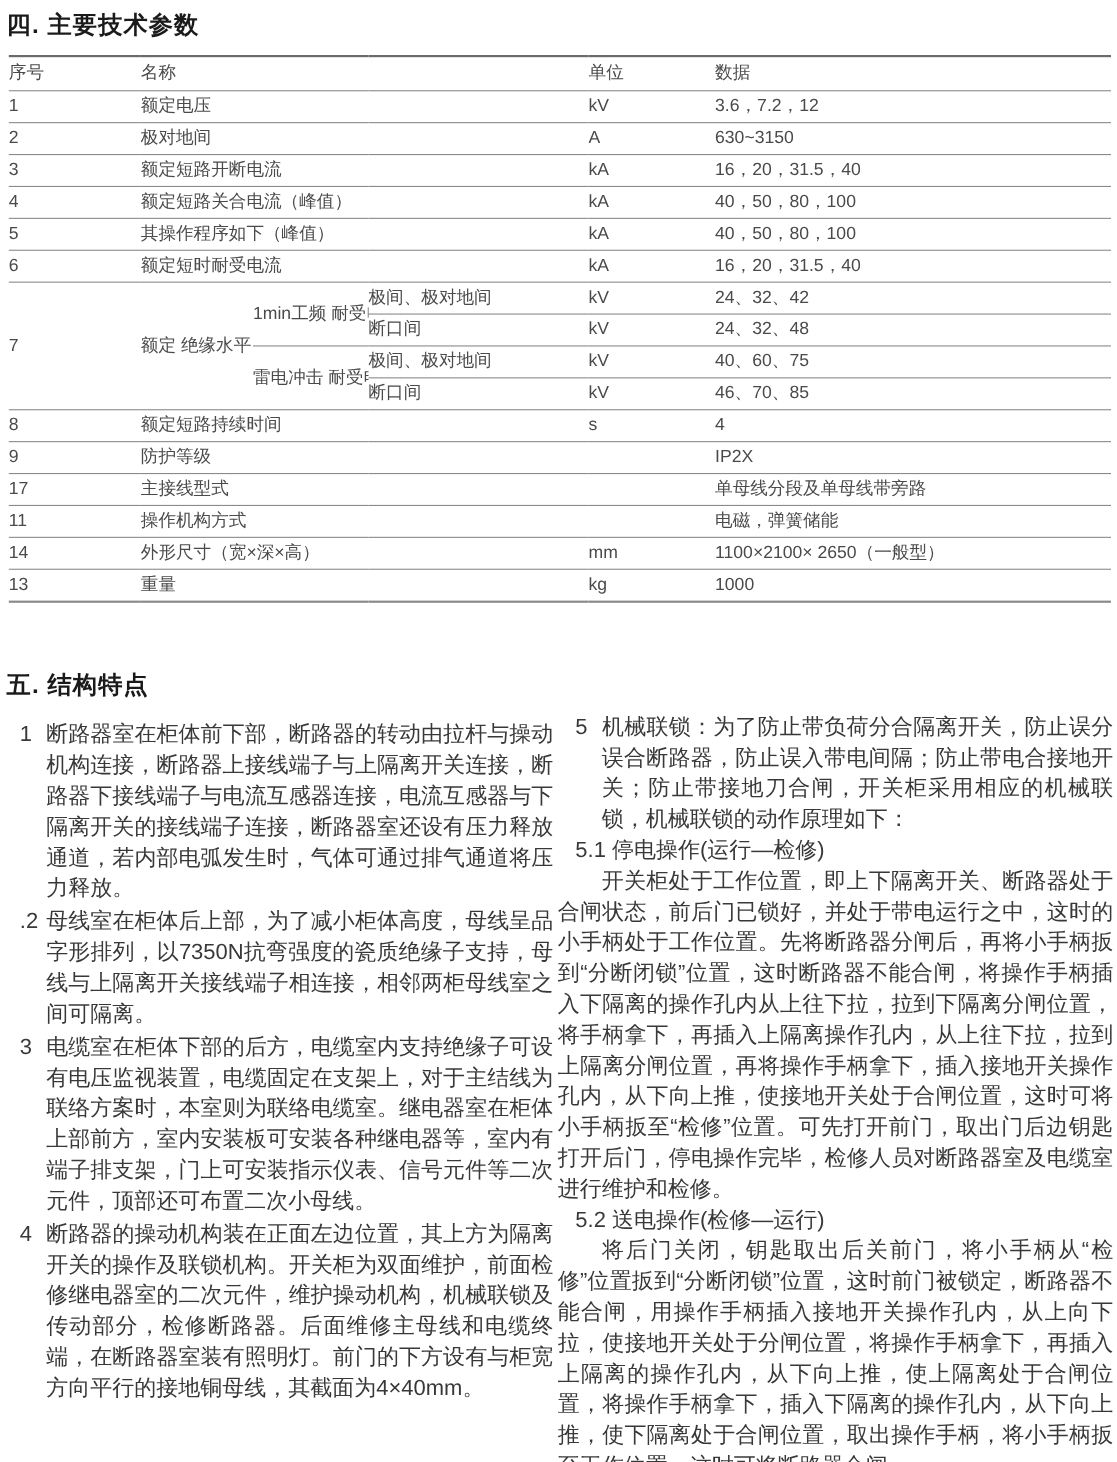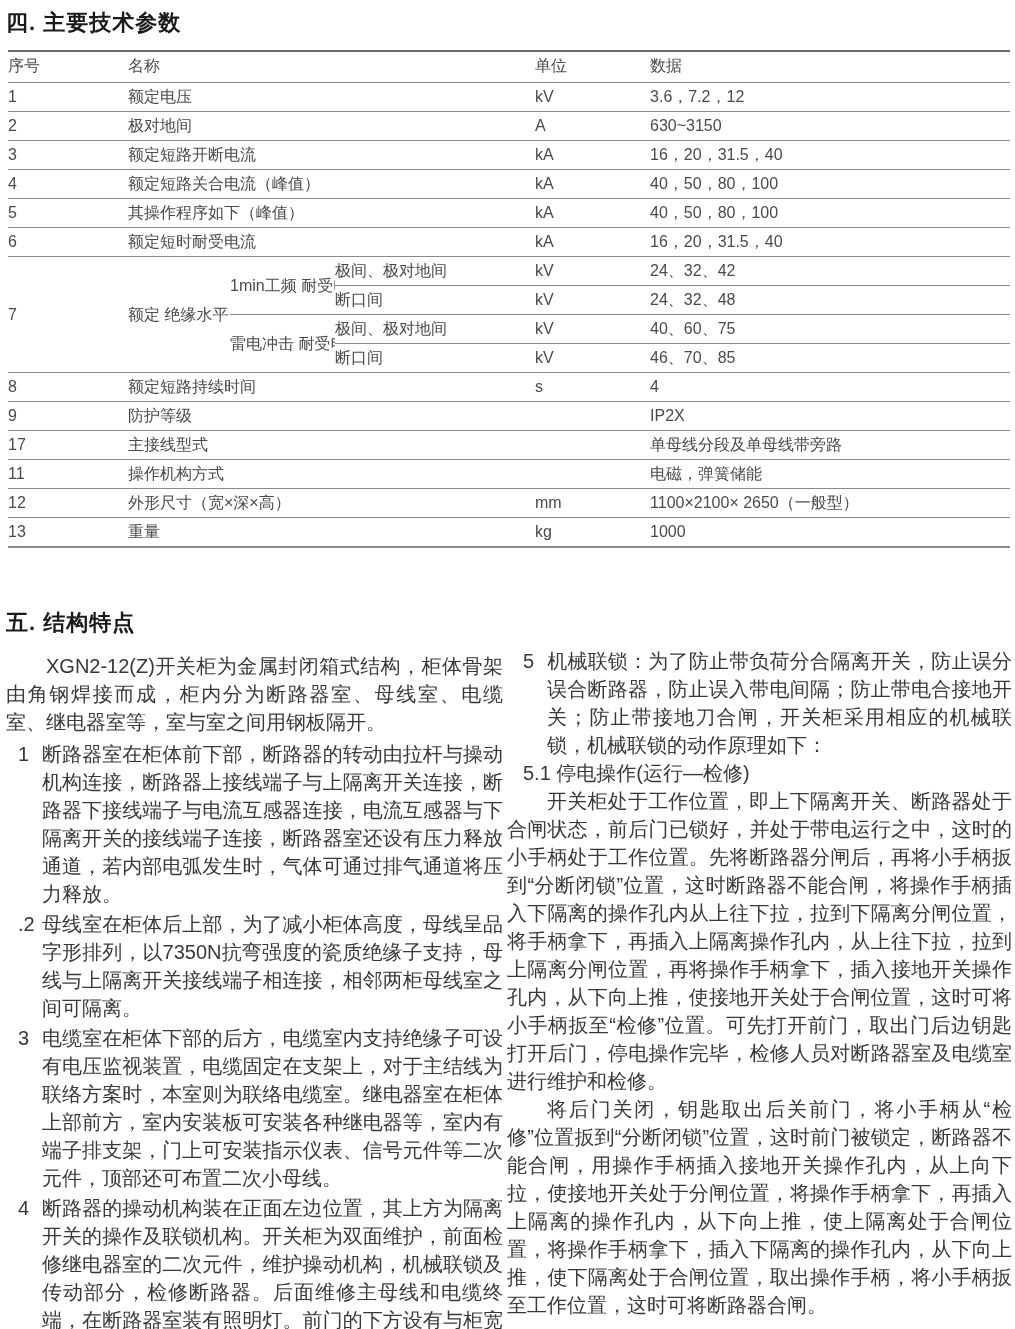--- a/index.html
+++ b/index.html
@@ -167,53 +167,53 @@
     <td></td>
     <td>单母线分段及单母线带旁路</td>
   </tr>
   <tr>
     <td class="c-no">11</td>
     <td colspan="3">操作机构方式</td>
     <td></td>
     <td>电磁，弹簧储能</td>
   </tr>
   <tr>
-    <td class="c-no">12</td>
+    <td class="c-no">14</td>
     <td colspan="3">外形尺寸（宽×深×高）</td>
     <td>mm</td>
     <td>1100×2100× 2650（一般型）</td>
   </tr>
   <tr>
     <td class="c-no">13</td>
     <td colspan="3">重量</td>
     <td>kg</td>
     <td>1000</td>
   </tr>
 </tbody>
   </table>
 
 <div id="title5" class="sec-title">五. 结构特点</div>
 
 <div id="colL" class="col">
-  <p class="indent intro">XGN2-12(Z)开关柜为金属封闭箱式结构，柜体骨架由角钢焊接而成，柜内分为断路器室、母线室、电缆室、继电器室等，室与室之间用钢板隔开。</p>
   <div class="hang">
     <span class="num">1</span><span>断路器室在柜体前下部，断路器的转动由拉杆与操动机构连接，断路器上接线端子与上隔离开关连接，断路器下接线端子与电流互感器连接，电流互感器与下隔离开关的接线端子连接，断路器室还设有压力释放通道，若内部电弧发生时，气体可通过排气通道将压力释放。</span>
   </div>
   <div class="hang">
     <span class="num">.2</span><span>母线室在柜体后上部，为了减小柜体高度，母线呈品字形排列，以7350N抗弯强度的瓷质绝缘子支持，母线与上隔离开关接线端子相连接，相邻两柜母线室之间可隔离。</span>
   </div>
   <div class="hang">
     <span class="num">3</span><span>电缆室在柜体下部的后方，电缆室内支持绝缘子可设有电压监视装置，电缆固定在支架上，对于主结线为联络方案时，本室则为联络电缆室。继电器室在柜体上部前方，室内安装板可安装各种继电器等，室内有端子排支架，门上可安装指示仪表、信号元件等二次元件，顶部还可布置二次小母线。</span>
   </div>
   <div class="hang">
     <span class="num">4</span><span>断路器的操动机构装在正面左边位置，其上方为隔离开关的操作及联锁机构。开关柜为双面维护，前面检修继电器室的二次元件，维护操动机构，机械联锁及传动部分，检修断路器。后面维修主母线和电缆终端，在断路器室装有照明灯。前门的下方设有与柜宽方向平行的接地铜母线，其截面为4×40mm。</span>
   </div>
 </div>
 
 <div id="colR" class="col">
   <div class="hang">
     <span class="num">5</span><span>机械联锁：为了防止带负荷分合隔离开关，防止误分误合断路器，防止误入带电间隔；防止带电合接地开关；防止带接地刀合闸，开关柜采用相应的机械联锁，机械联锁的动作原理如下：</span>
   </div>
   <p class="subhead">5.1 停电操作(运行—检修)</p>
   <p class="indent">开关柜处于工作位置，即上下隔离开关、断路器处于合闸状态，前后门已锁好，并处于带电运行之中，这时的小手柄处于工作位置。先将断路器分闸后，再将小手柄扳到“分断闭锁”位置，这时断路器不能合闸，将操作手柄插入下隔离的操作孔内从上往下拉，拉到下隔离分闸位置，将手柄拿下，再插入上隔离操作孔内，从上往下拉，拉到上隔离分闸位置，再将操作手柄拿下，插入接地开关操作孔内，从下向上推，使接地开关处于合闸位置，这时可将小手柄扳至“检修”位置。可先打开前门，取出门后边钥匙打开后门，停电操作完毕，检修人员对断路器室及电缆室进行维护和检修。</p>
+  <p class="subhead">5.2 送电操作(检修—运行)</p>
   <p class="indent">将后门关闭，钥匙取出后关前门，将小手柄从“检修”位置扳到“分断闭锁”位置，这时前门被锁定，断路器不能合闸，用操作手柄插入接地开关操作孔内，从上向下拉，使接地开关处于分闸位置，将操作手柄拿下，再插入上隔离的操作孔内，从下向上推，使上隔离处于合闸位置，将操作手柄拿下，插入下隔离的操作孔内，从下向上推，使下隔离处于合闸位置，取出操作手柄，将小手柄扳至工作位置，这时可将断路器合闸。</p>
 
 </div>
 
 </body></html>

